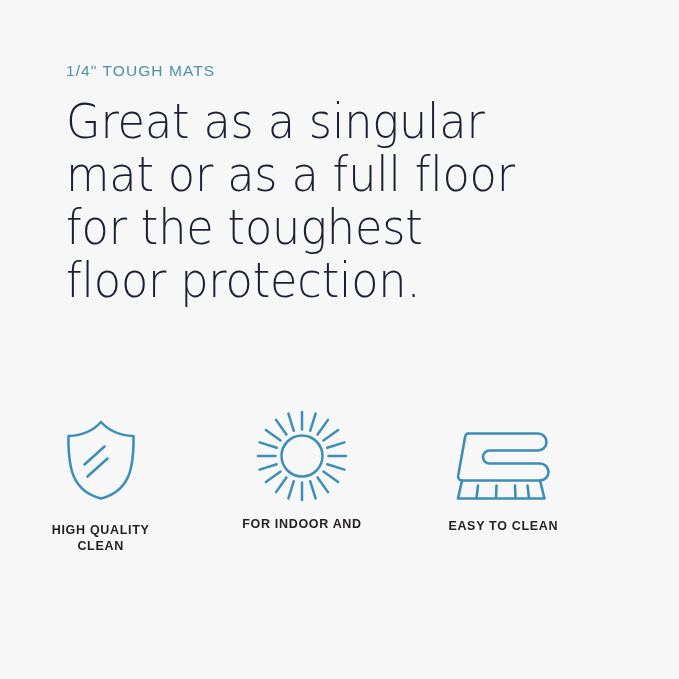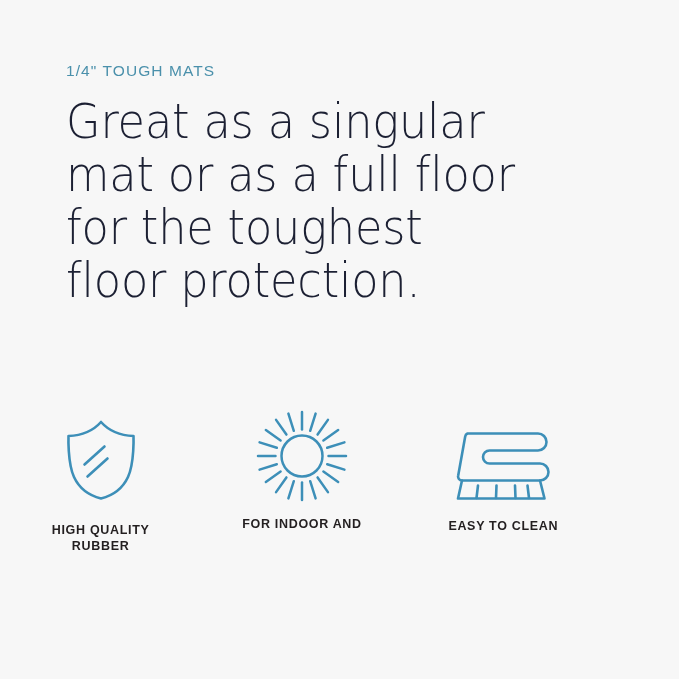--- a/index.html
+++ b/index.html
@@ -135,21 +135,21 @@
                    C 17.5 72, 30 77.5, 38 79.5
                    C 46 77.5, 58.5 72, 65 58
                    C 71.5 44, 70.5 17, 70.5 17
                    C 58 16.5, 46 12, 38 3 Z"></path>
           <line x1="21.5" y1="45.5" x2="41.5" y2="27.5"></line>
           <line x1="24.5" y1="57.5" x2="44.5" y2="39.5"></line>
         </svg>
       </div>
       <div class="feature-caption">
         <span class="cap-line">HIGH QUALITY</span>
-        <span class="cap-line">RUBBER</span>
+        <span class="cap-line">CLEAN</span>
       </div>
     </div>
 
     <div class="feature feature-sun">
       <div class="feature-icon">
         <svg width="92" height="92" viewBox="0 0 92 92" fill="none" stroke="#3d8fb8" stroke-width="2.5" stroke-linecap="round">
           <circle cx="46" cy="46" r="20.5"></circle>
           <g id="sun-rays">
 
             <line x1="46" y1="19.5" x2="46" y2="2"></line>

